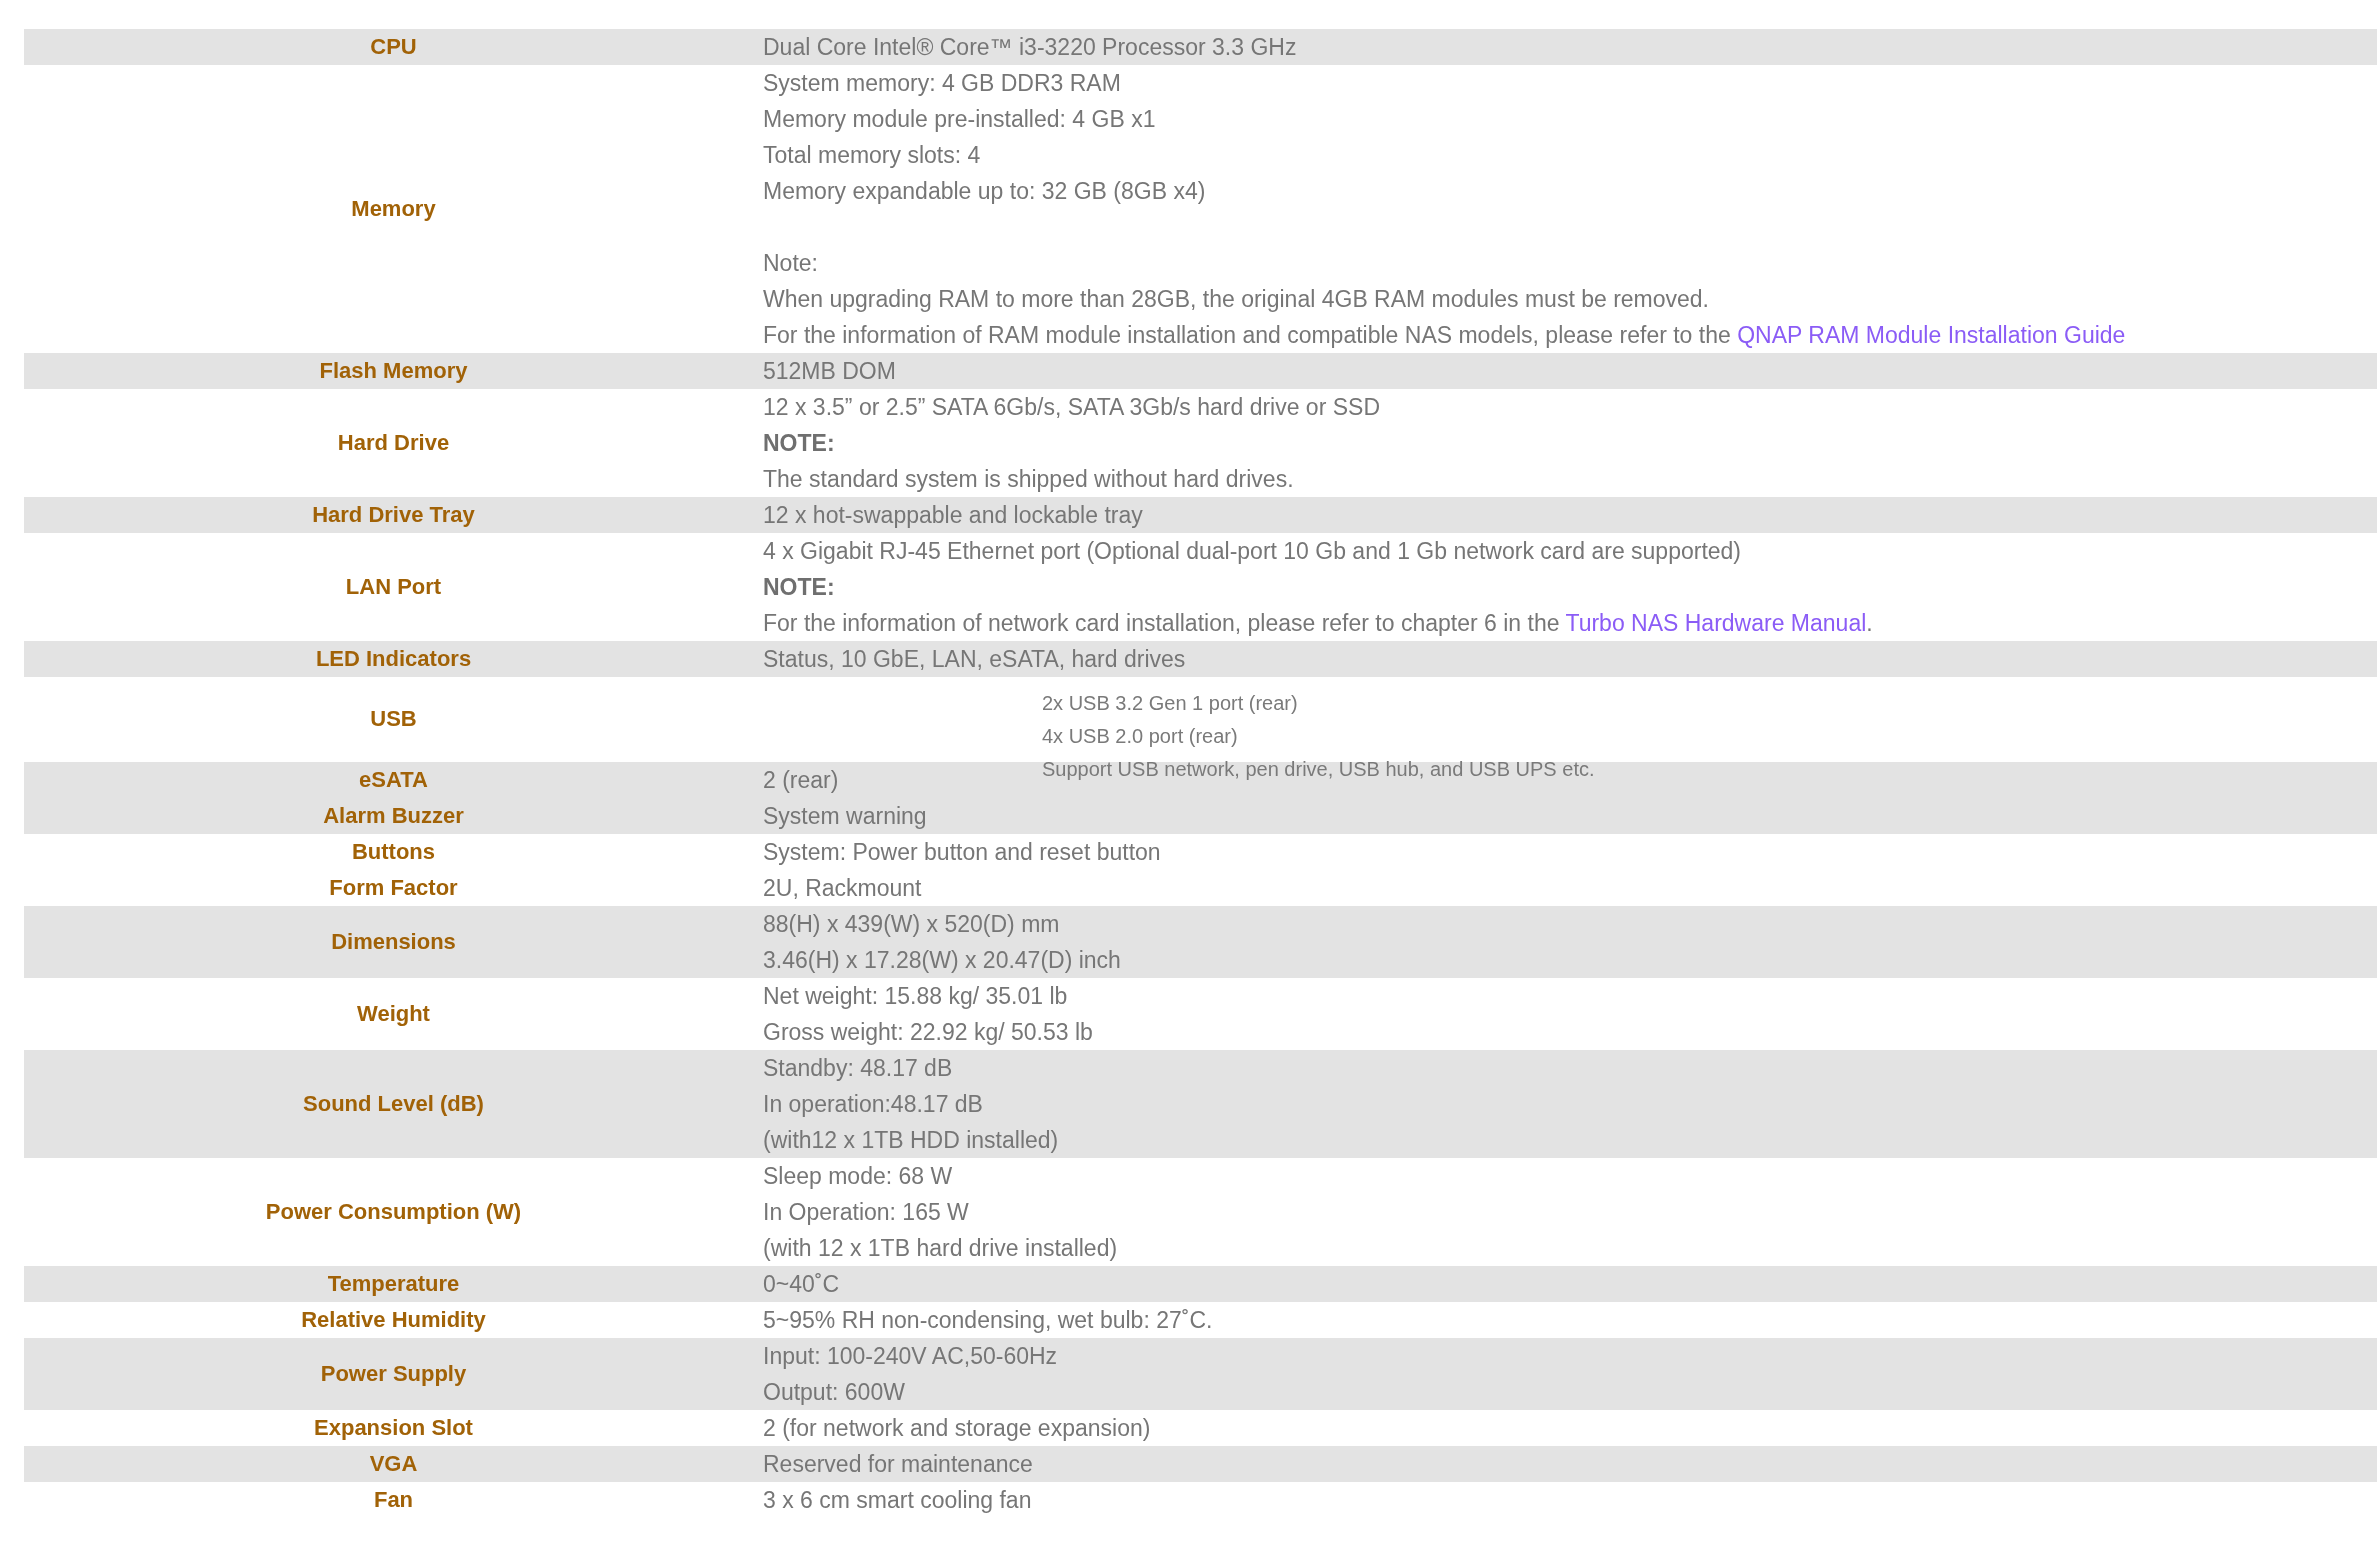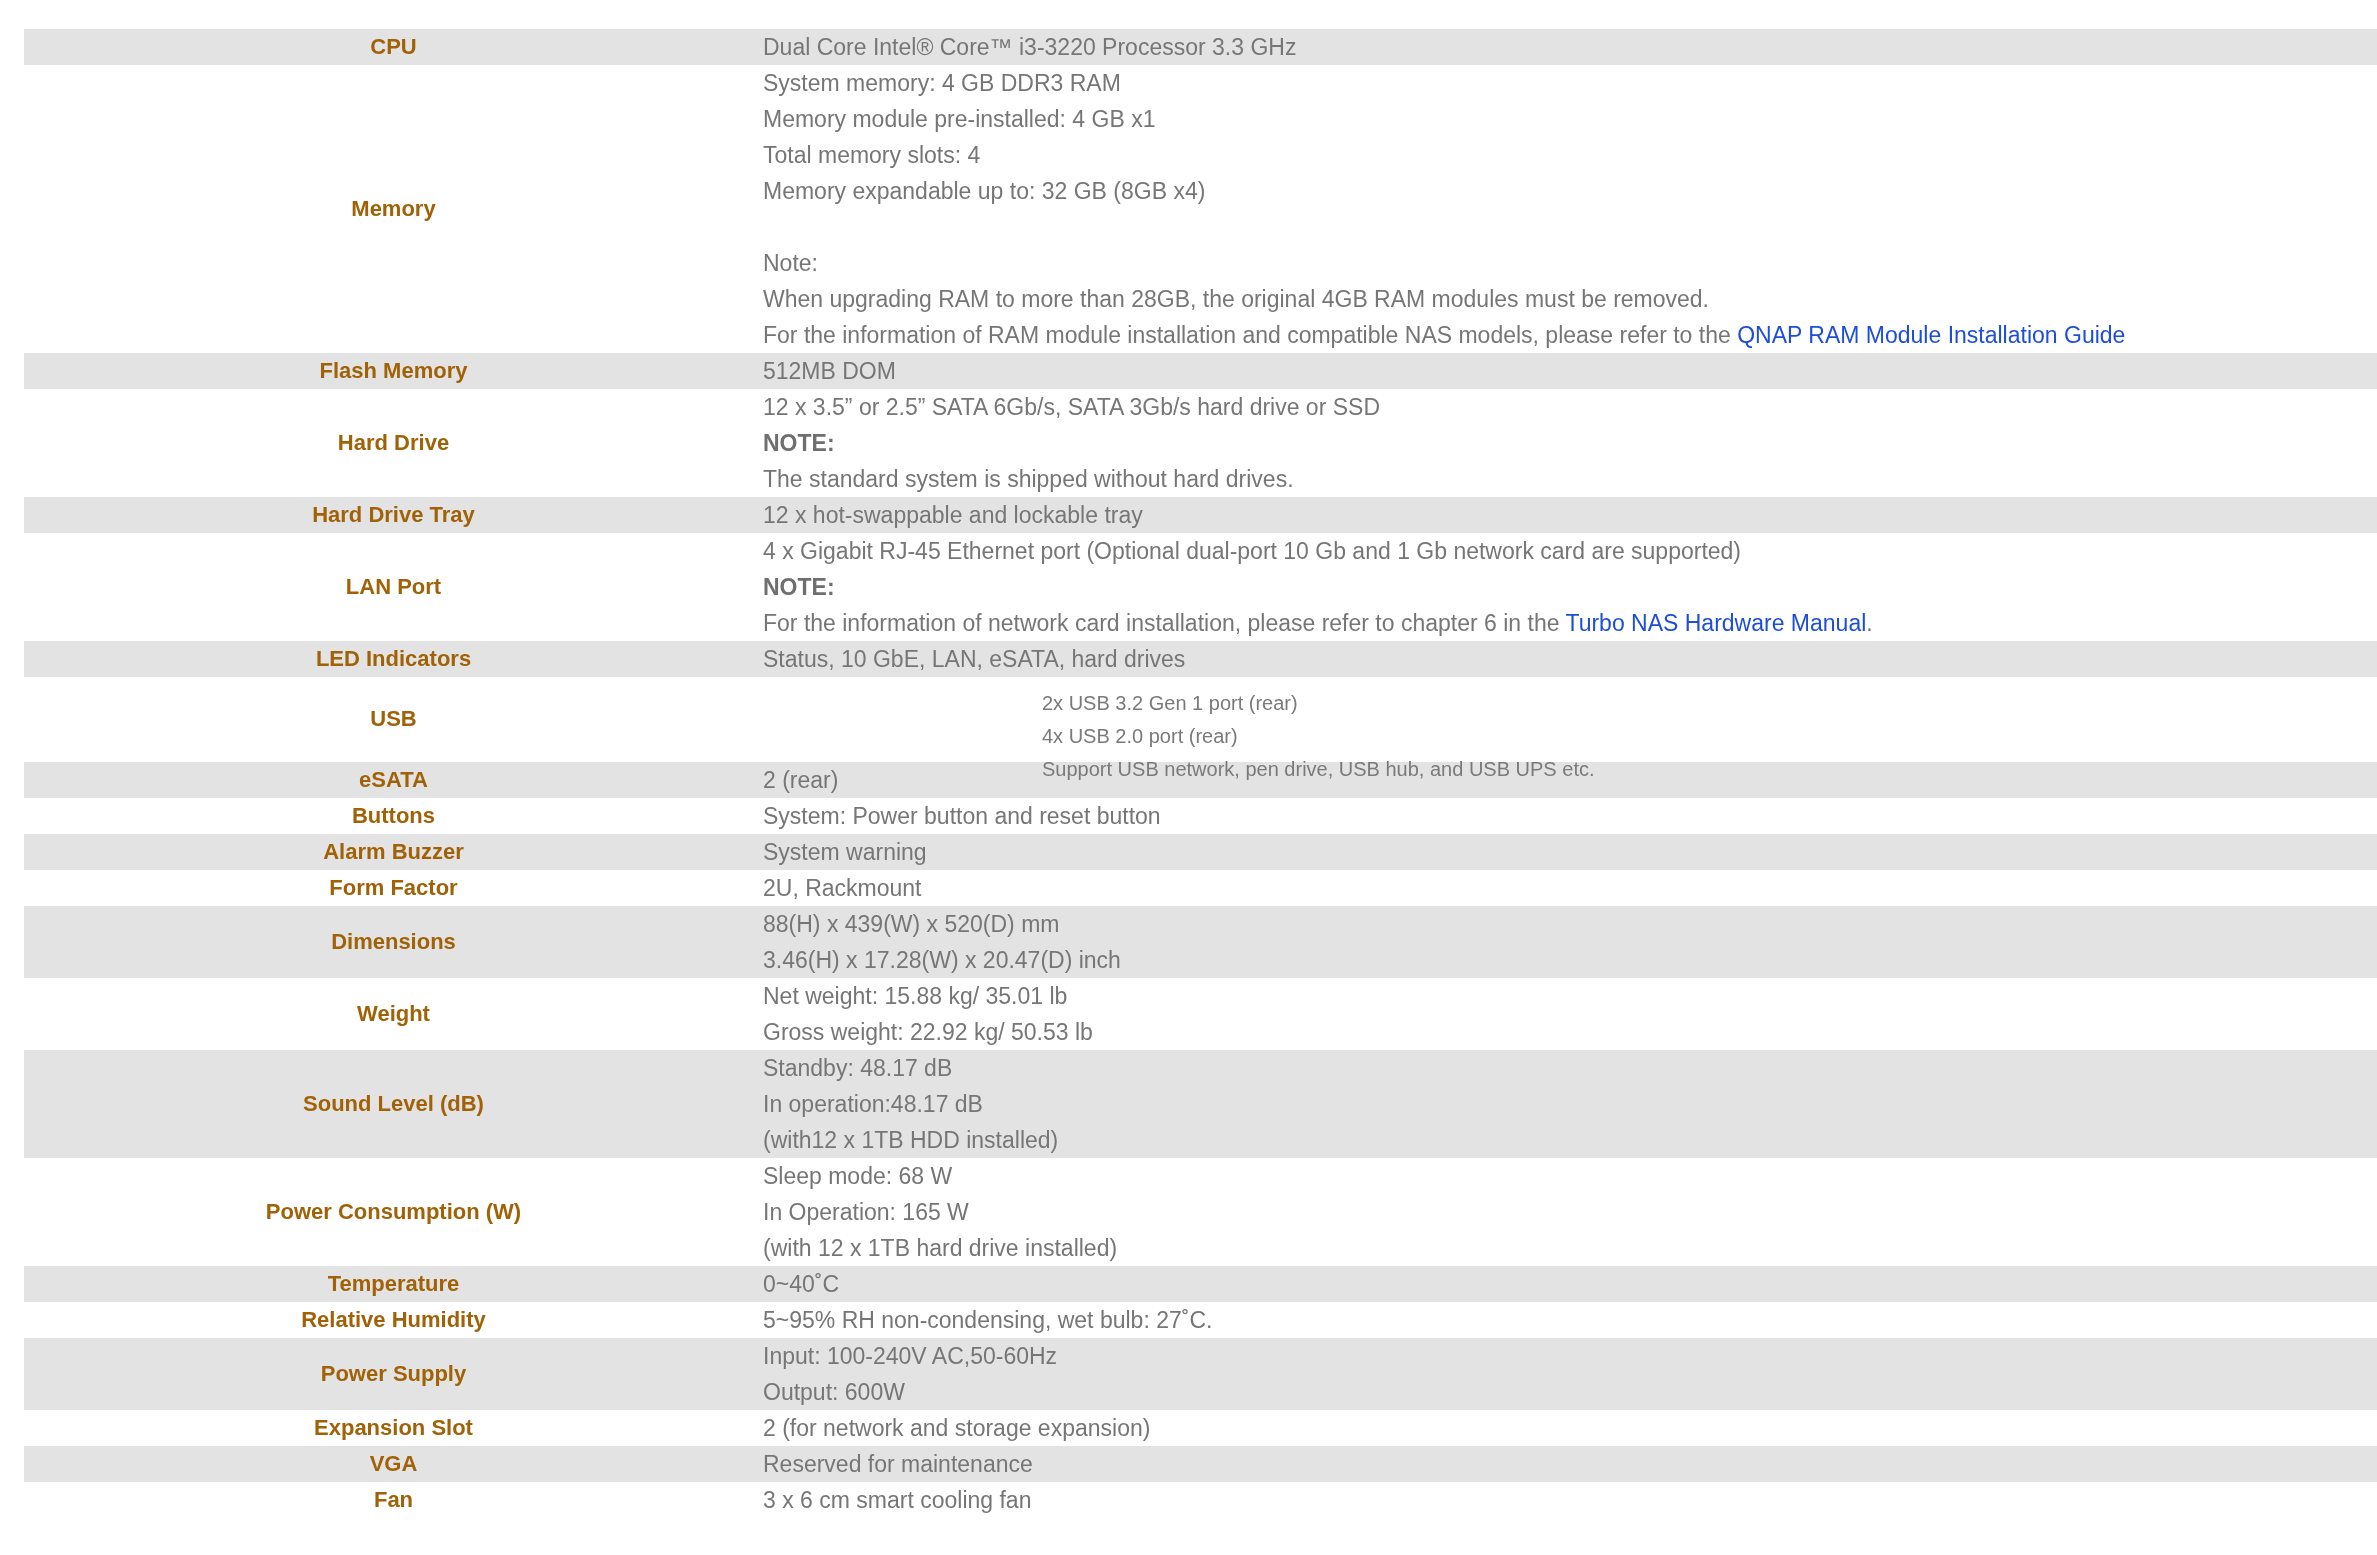--- a/index.html
+++ b/index.html
@@ -7,21 +7,21 @@
          font-family: "Liberation Sans", "DejaVu Sans", sans-serif; }
   .spec-table { position: absolute; left: 24px; top: 28.6px; width: 2354px; border-collapse: collapse; }
   .spec-row { display: flex; width: 2354px; }
   .spec-row.shaded { background: #e3e3e3; }
   .spec-label { width: 739px; flex: 0 0 739px; display: flex; align-items: center; justify-content: center;
                 color: #a16207; font-weight: bold; font-size: 22px; text-align: center; }
   .spec-value { flex: 1; color: #767676; font-size: 23px; }
   .line { height: 36px; line-height: 36px; white-space: nowrap; }
   .line.blank { height: 36px; }
   .line b { font-weight: bold; color: #6f6f6f; }
-  .link { color: #1d4ed8; text-decoration: none; cursor: pointer; }
+  .link { color: #8b5cf6; text-decoration: none; cursor: pointer; }
   .usb-block { padding-left: 279px; padding-top: 5.5px; padding-bottom: 5.5px; }
   .usb-line { height: 33px; line-height: 33px; font-size: 20px; color: #7a7a7a; white-space: nowrap; }
 </style>
 </head>
 <body>
 
 <div class="spec-table">
 
   <div class="spec-row shaded">
     <div class="spec-label">CPU</div>
@@ -92,31 +92,31 @@
     </div>
   </div>
 
   <div class="spec-row shaded">
     <div class="spec-label">eSATA</div>
     <div class="spec-value">
       <div class="line">2 (rear)</div>
     </div>
   </div>
 
+  <div class="spec-row shaded">
+    <div class="spec-label">Alarm Buzzer</div>
+    <div class="spec-value">
+      <div class="line">System warning</div>
+    </div>
+  </div>
+
   <div class="spec-row">
     <div class="spec-label">Buttons</div>
     <div class="spec-value">
       <div class="line">System: Power button and reset button</div>
-    </div>
-  </div>
-
-  <div class="spec-row shaded">
-    <div class="spec-label">Alarm Buzzer</div>
-    <div class="spec-value">
-      <div class="line">System warning</div>
     </div>
   </div>
 
   <div class="spec-row">
     <div class="spec-label">Form Factor</div>
     <div class="spec-value">
       <div class="line">2U, Rackmount</div>
     </div>
   </div>
 

